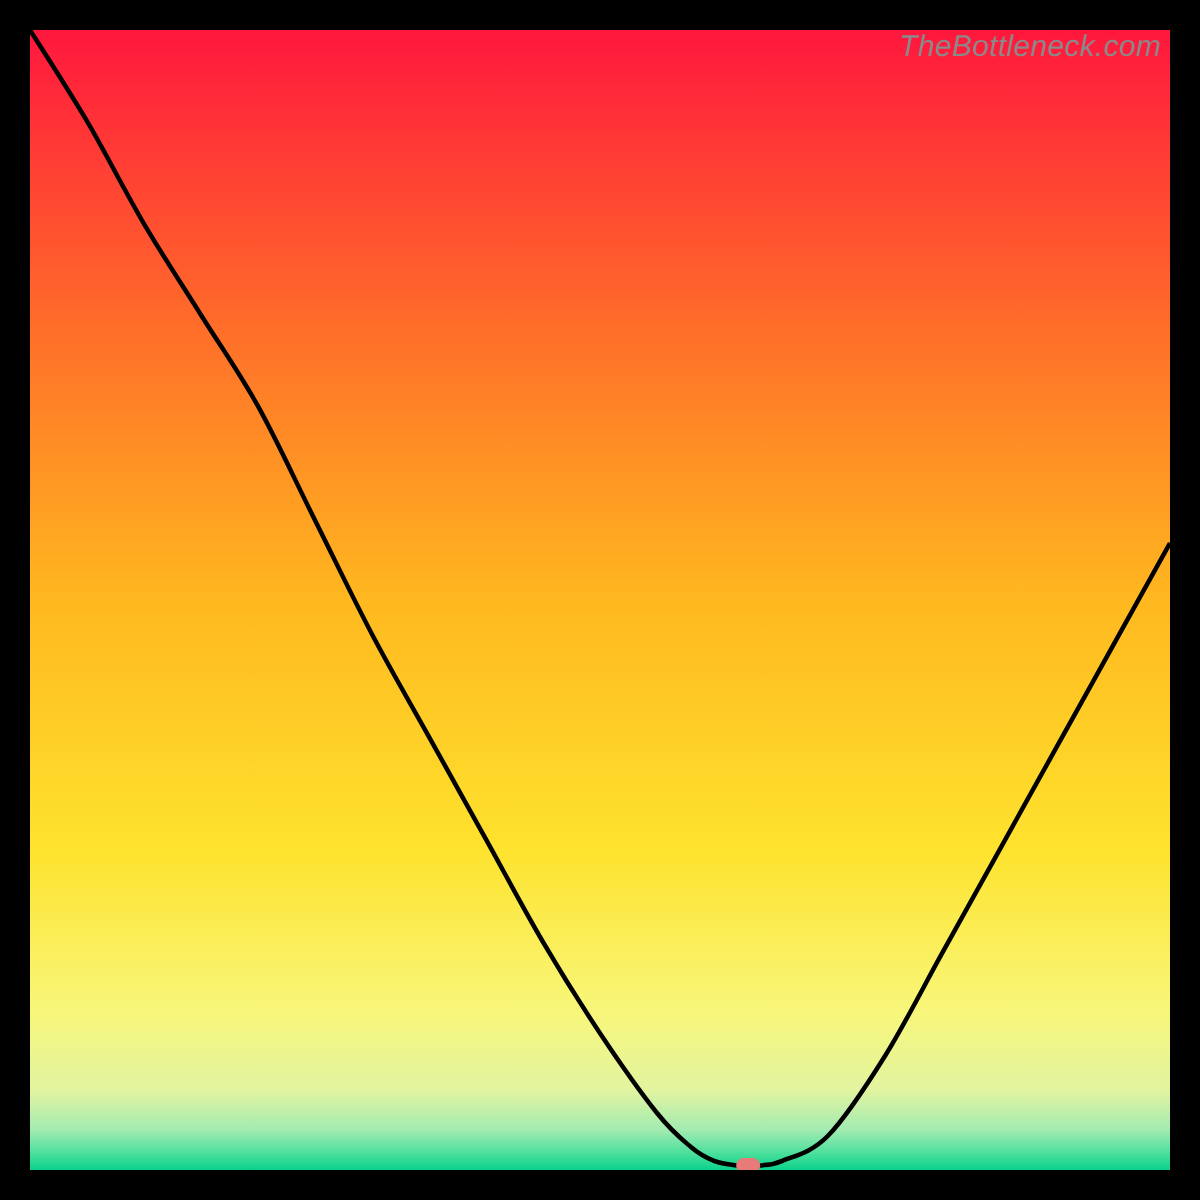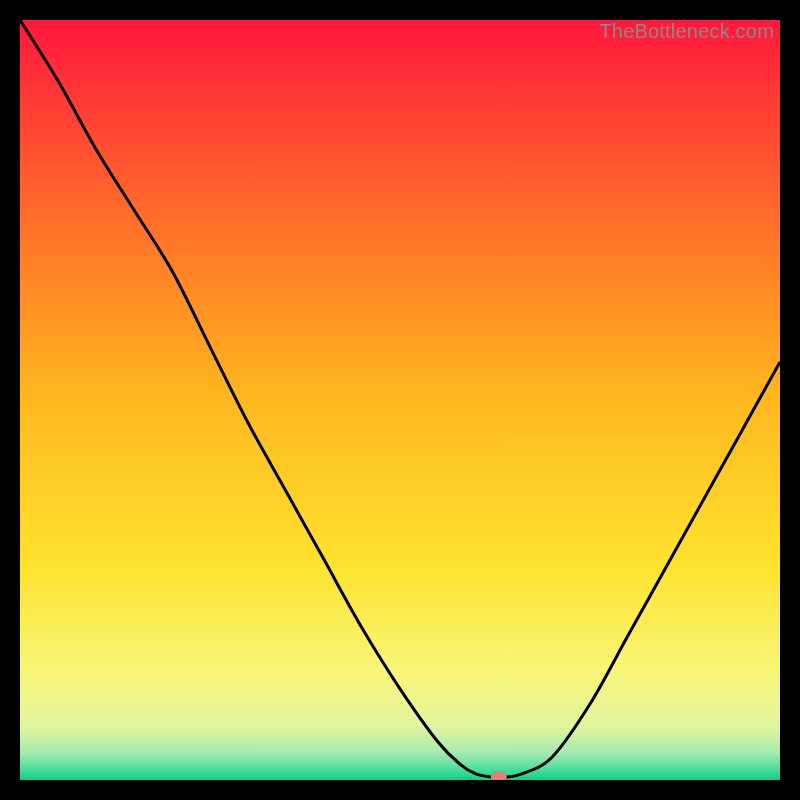--- a/index.html
+++ b/index.html
@@ -11,20 +11,21 @@
     font-family: Arial, Helvetica, sans-serif;
     overflow: hidden;
   }
   .frame {
     position: absolute;
     left: 20px;
     top: 20px;
     width: 760px;
     height: 760px;
     background: #000;
+    font-style: italic;
   }
   .plot {
     position: absolute;
     left: 0;
     top: 0;
     width: 760px;
     height: 760px;
   }
   .watermark {
     position: absolute;

